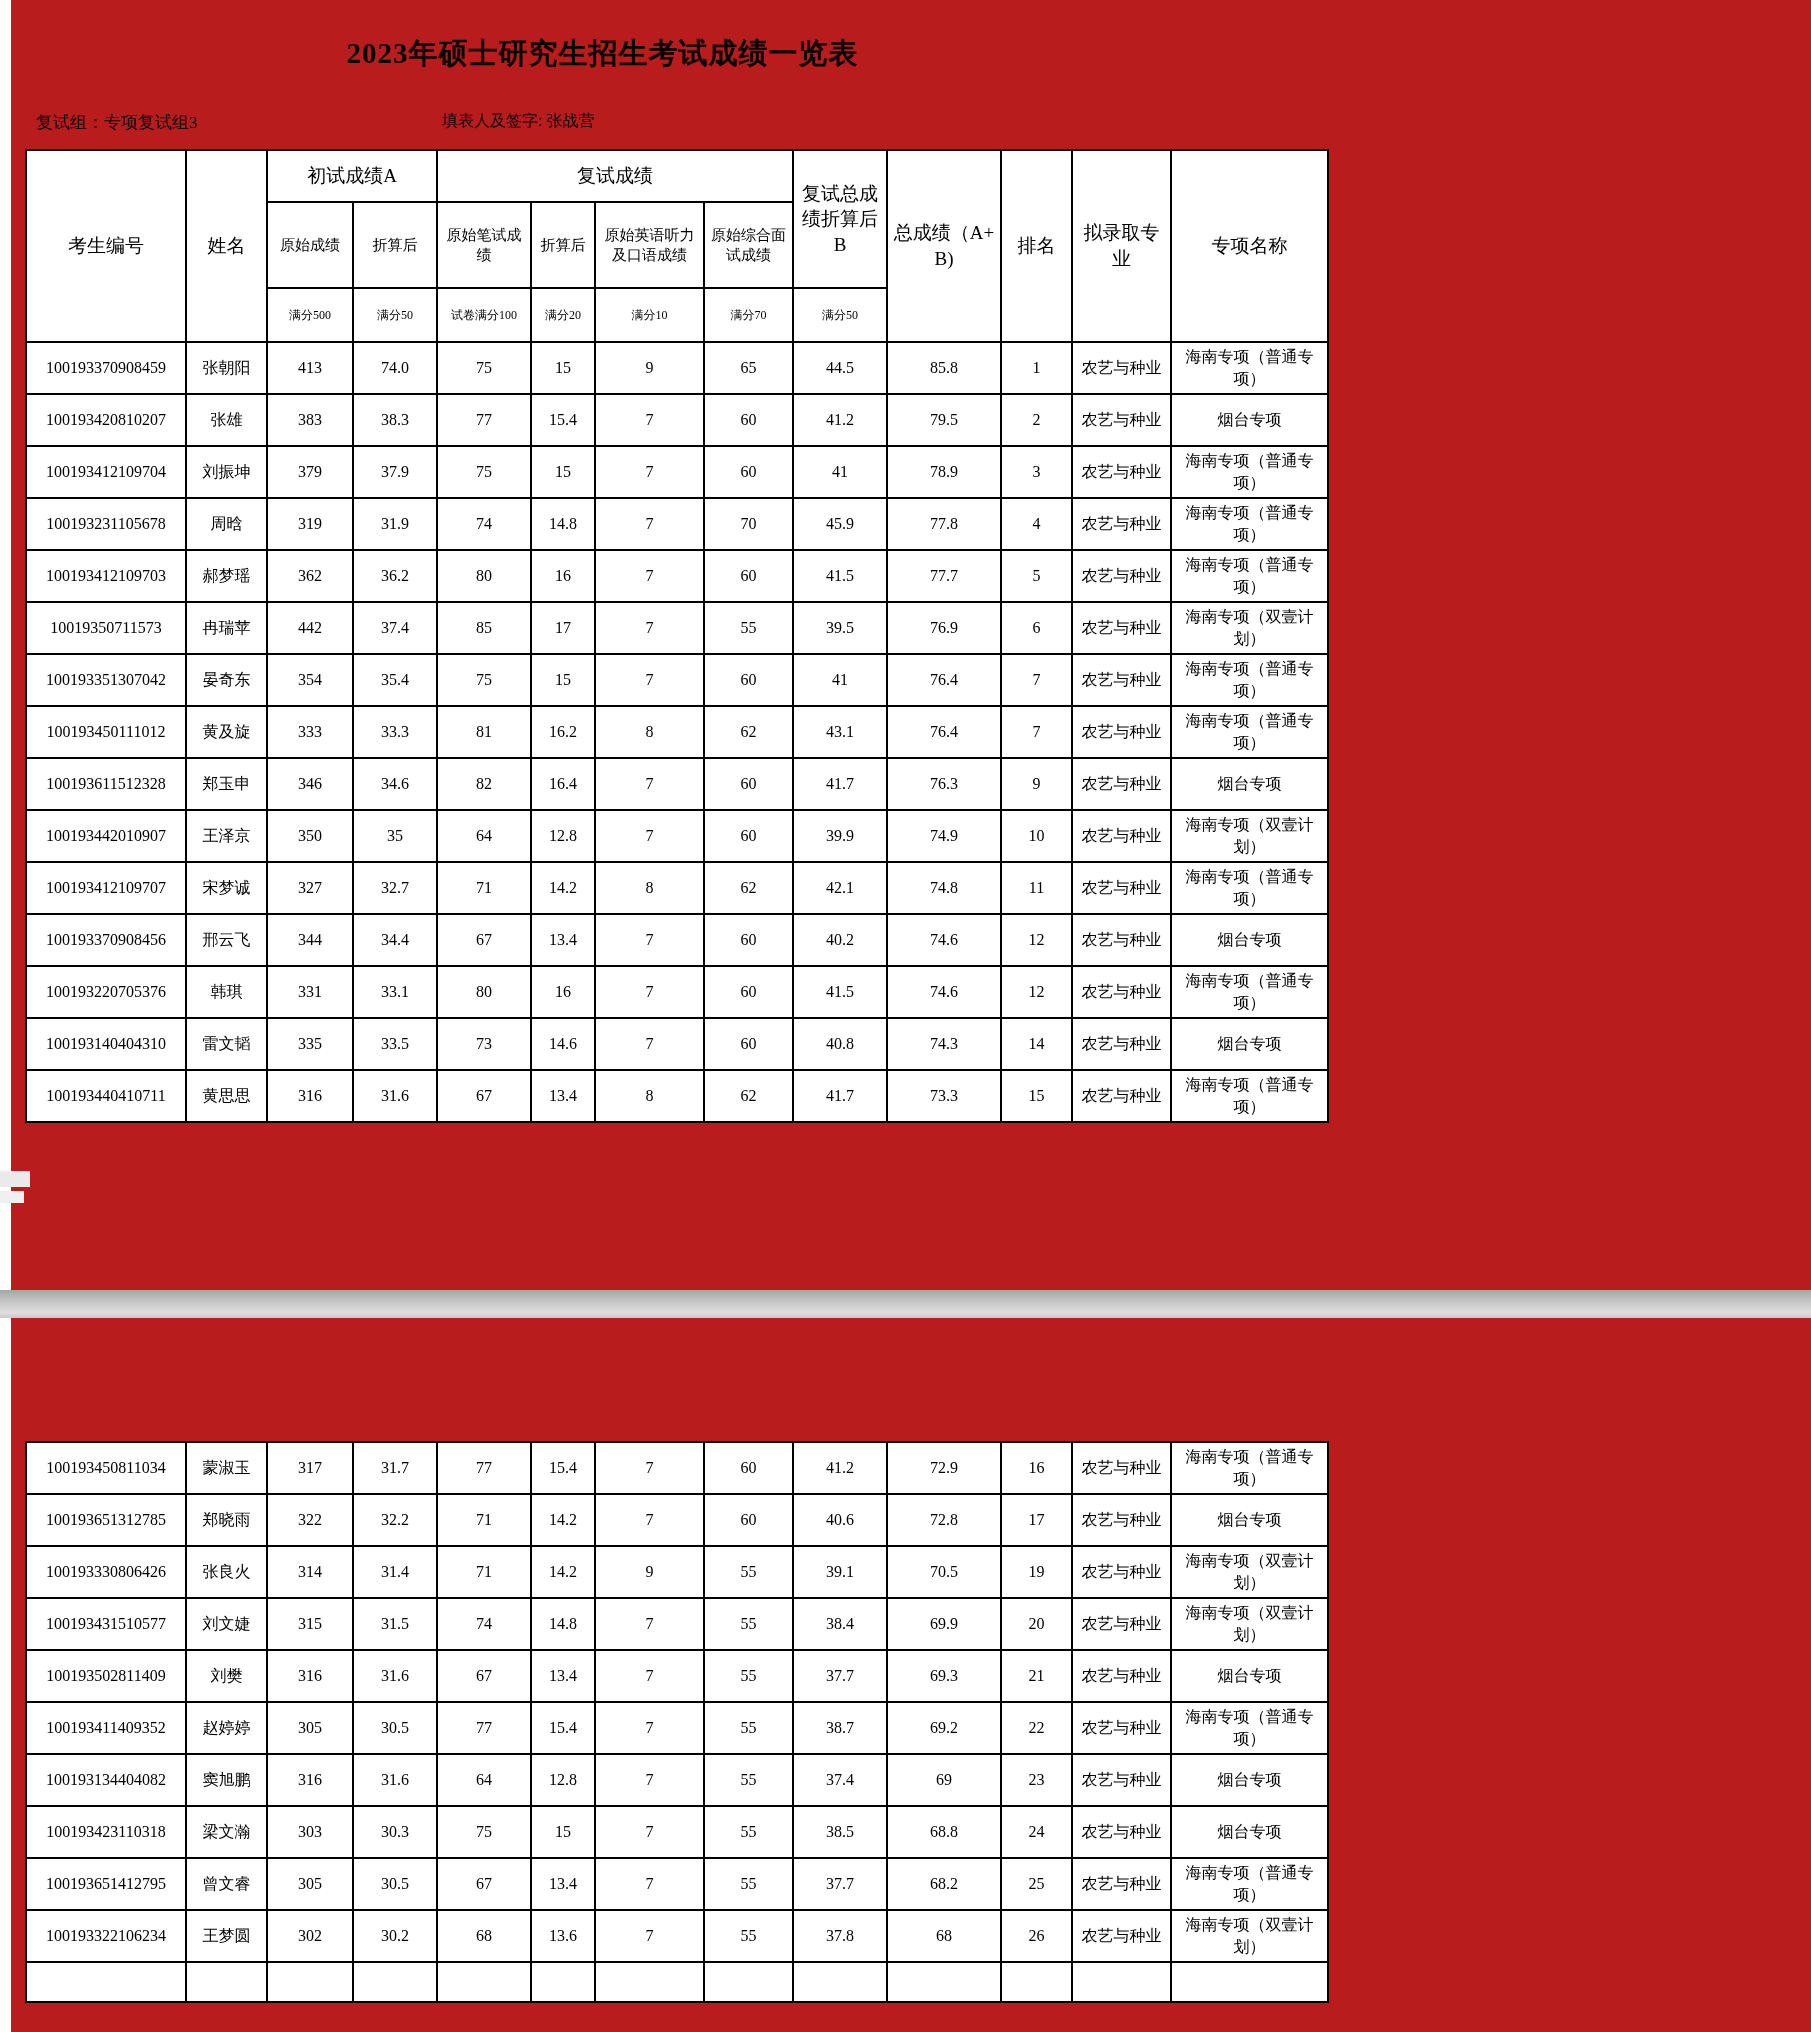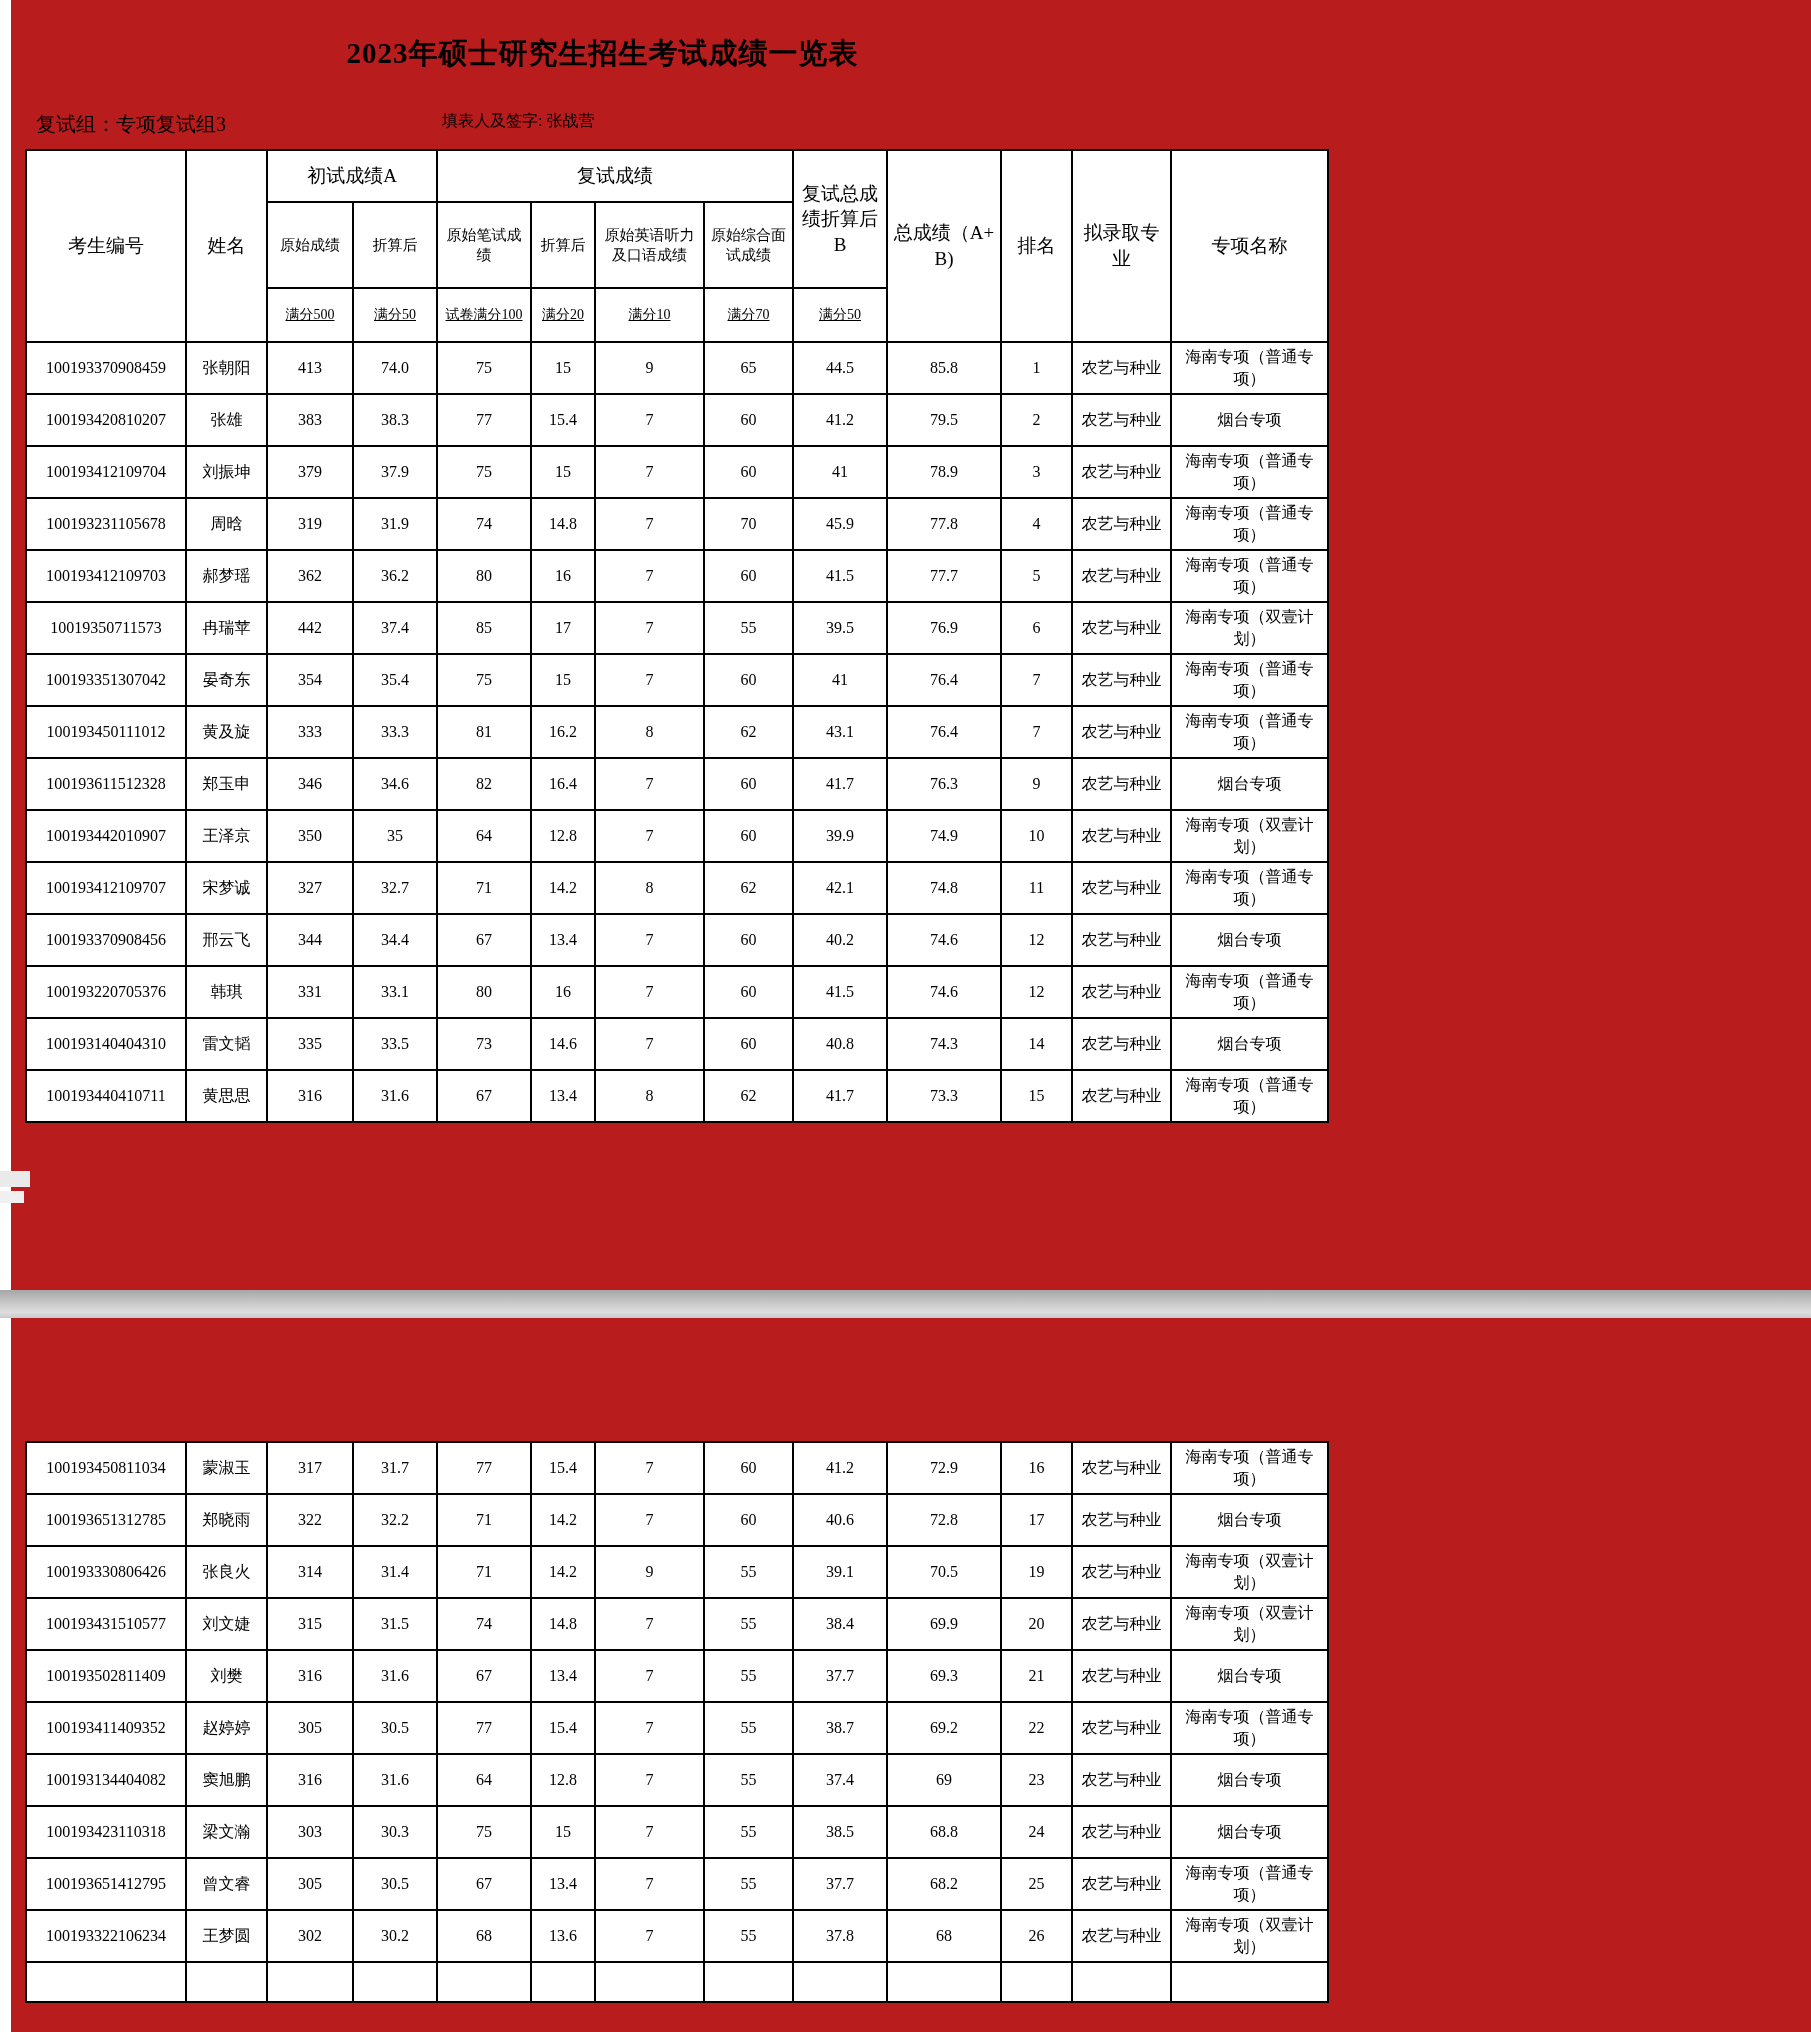--- a/index.html
+++ b/index.html
@@ -12,36 +12,36 @@
   .page1{top:0;height:1290px;}
   .page2{top:1318px;height:715px;overflow:hidden;}
   .page-separator{
     position:absolute;left:0;top:1290px;width:1812px;height:28px;
     background:linear-gradient(180deg,#a6a6a6 0%,#cfcfcf 55%,#dedede 80%,#c9c9c9 100%);
   }
   .doc-title{
     position:absolute;top:34px;left:0;width:1183px;margin:0;
     text-align:center;font-size:29px;font-weight:bold;letter-spacing:1px;
   }
-  .meta-group{position:absolute;left:25px;top:111px;font-size:20px;}
+  .meta-group{position:absolute;left:25px;top:111px;font-size:17px;}
   .meta-filler{position:absolute;left:431px;top:111px;font-size:16px;}
   table.score{
     position:absolute;left:14px;border-collapse:collapse;table-layout:fixed;
     width:1304px;background:#fff;
   }
   table.t1{top:149px;}
   table.t2{top:123px;}
   table.score th,table.score td{
     border:2px solid #000;text-align:center;vertical-align:middle;
     padding:1px 2px;font-weight:normal;word-break:break-all;line-height:1.35;
     overflow:hidden;
   }
   table.t1 thead tr.h1 th{height:48px;font-size:19px;}
   table.t1 thead tr.h2 th{height:82px;font-size:15px;}
-  table.t1 thead tr.h3 th{height:50px;font-size:14px;text-decoration:underline;}
+  table.t1 thead tr.h3 th{height:50px;font-size:12px;}
   th.span-big{font-size:16px;}
   table.score tbody tr{height:52px;}
   table.score tbody td{font-size:16px;}
   table.score tbody tr.partial-row{height:40px;}
   .ui-artifact{position:absolute;background:#eaeaea;}
   .ui-artifact.a1{left:0;top:1171px;width:30px;height:16px;}
   .ui-artifact.a2{left:0;top:1191px;width:24px;height:12px;background:#f0f0f0;}
 </style>
 </head>
 <body>

